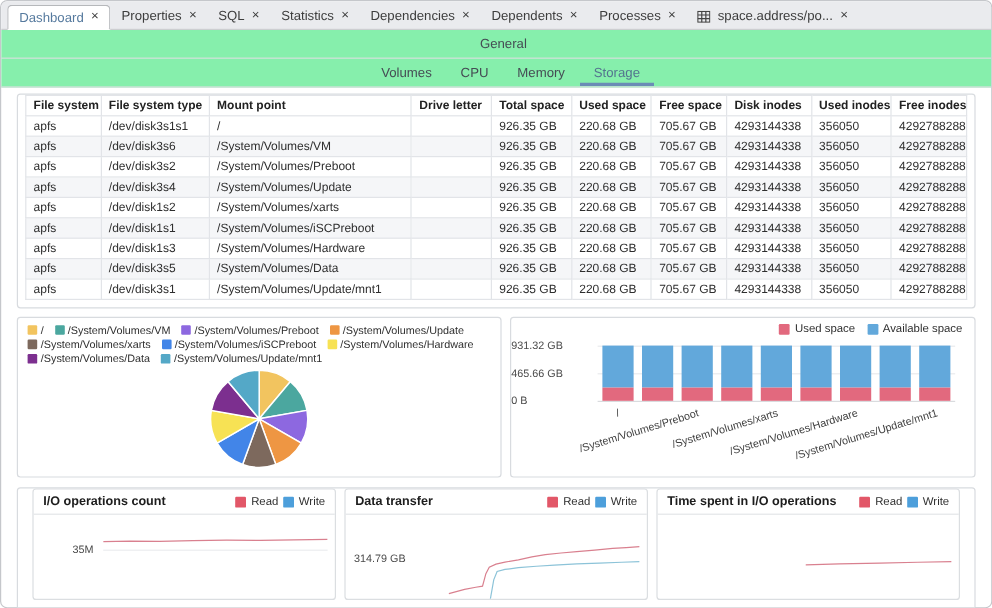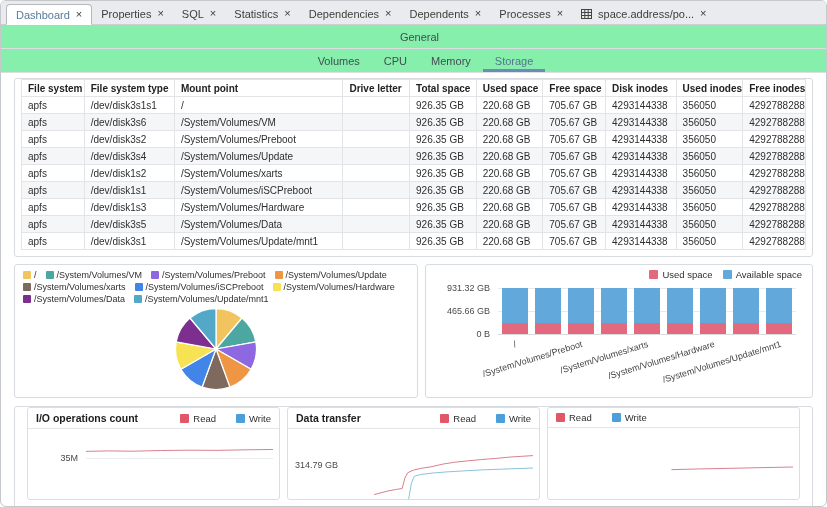--- a/index.html
+++ b/index.html
@@ -48,33 +48,33 @@
   .bar-legend { position:absolute; top:4px; right:10px; display:flex; gap:10px;
                 font-size:9.5px; color:#2f2f2f; align-items:center; }
   .bar-legend .sw { width:9px; height:9px; }
   .bleg-item { display:flex; align-items:center; gap:4px; }
   .bplot { position:absolute; left:72px; right:16px; top:23px; height:46px; }
   .gridline { position:absolute; left:0; right:0; height:0; border-top:1px solid #e9eaed; }
   .gridline.axis { border-top-color:#d9dbde; }
   .bars { position:absolute; left:0; right:0; top:0; bottom:0; display:flex;
           align-items:flex-end; justify-content:space-around; }
   .bar { width:26px; display:flex; flex-direction:column; }
-  .bylab { position:absolute; left:0; width:64px; text-align:right; font-size:9px; color:#4a4a4a; }
+  .bylab { position:absolute; left:0; width:64px; text-align:left; font-size:9px; color:#4a4a4a; }
   .bxlabels { position:absolute; left:72px; right:16px; top:71px; height:58px; }
   .bxanchor { position:absolute; width:0; top:0; }
   .bxanchor span { position:absolute; right:0; top:3px; white-space:nowrap; font-size:9px;
                    color:#3f3f3f; transform:rotate(-17deg); transform-origin:100% 0; }
   
   .disk0 { padding-bottom:12px; }
   .subrow { display:flex; gap:7px; margin:0 12px; }
   .subpanel { flex:1; border:1px solid #dbdee1; border-radius:3px; min-width:0; background:#fff; }
   .subhead { display:flex; justify-content:space-between; align-items:center;
              padding:4px 8px; border-bottom:1px solid #e3e5e8; }
   .subtitle { font-size:10.5px; font-weight:700; color:#1d1d1d; }
-  .subleg { display:flex; gap:20px; font-size:9.5px; align-items:center; color:#2f2f2f; }
+  .subleg { display:flex; gap:4px; font-size:9.5px; align-items:center; color:#2f2f2f; }
   .subleg .sw { width:9px; height:9px; }
   .subbody { position:relative; height:70px; }
   .sgrid { position:absolute; left:58px; right:6px; border-top:1px solid #ebedef; }
   .sylab { position:absolute; left:0; width:50px; text-align:right; font-size:9px; color:#4a4a4a; }
   svg.sline { position:absolute; left:58px; top:0; width:calc(100% - 64px); height:100%; }
 </style>
 </head>
 <body>
 
 <div class="tabbar" id="tabbar">
@@ -451,20 +451,21 @@
           <div class="subbody">
             <div class="sylab" style="top: calc(52% - 5px);">314.79 GB</div>
             <svg class="sline" viewBox="0 0 100 40" preserveAspectRatio="none">
               <polyline points="15,37.5 22,35.5 27,34.5 30,34 31.5,28 33,25 36,23.5 40,22.5 46,21.5 52,20 58,19 65,18.2 72,17.5 80,16.8 88,16 94,15.6 100,15.2" fill="none" stroke="#d9808f" stroke-width="1" vector-effect="non-scaling-stroke" style="vector-effect: non-scaling-stroke;"></polyline>
               <polyline points="33.5,40 35,31 36.5,27 40,26 46,25.2 54,24.5 62,24 72,23.4 82,23 92,22.6 100,22.3" fill="none" stroke="#8cc3d8" stroke-width="1" vector-effect="non-scaling-stroke" style="vector-effect: non-scaling-stroke;"></polyline>
             </svg>
           </div>
         </div>
         <div class="subpanel">
           <div class="subhead">
+            <div class="subtitle">Time spent in I/O operations</div>
             <div class="subleg">
               <span class="bleg-item">
                 <span class="sw" style="background: rgb(226, 87, 104);"></span>
                 <span>Read</span>
               </span>
               <span class="bleg-item">
                 <span class="sw" style="background: rgb(77, 159, 219);"></span>
                 <span>Write</span>
               </span>
             </div>

